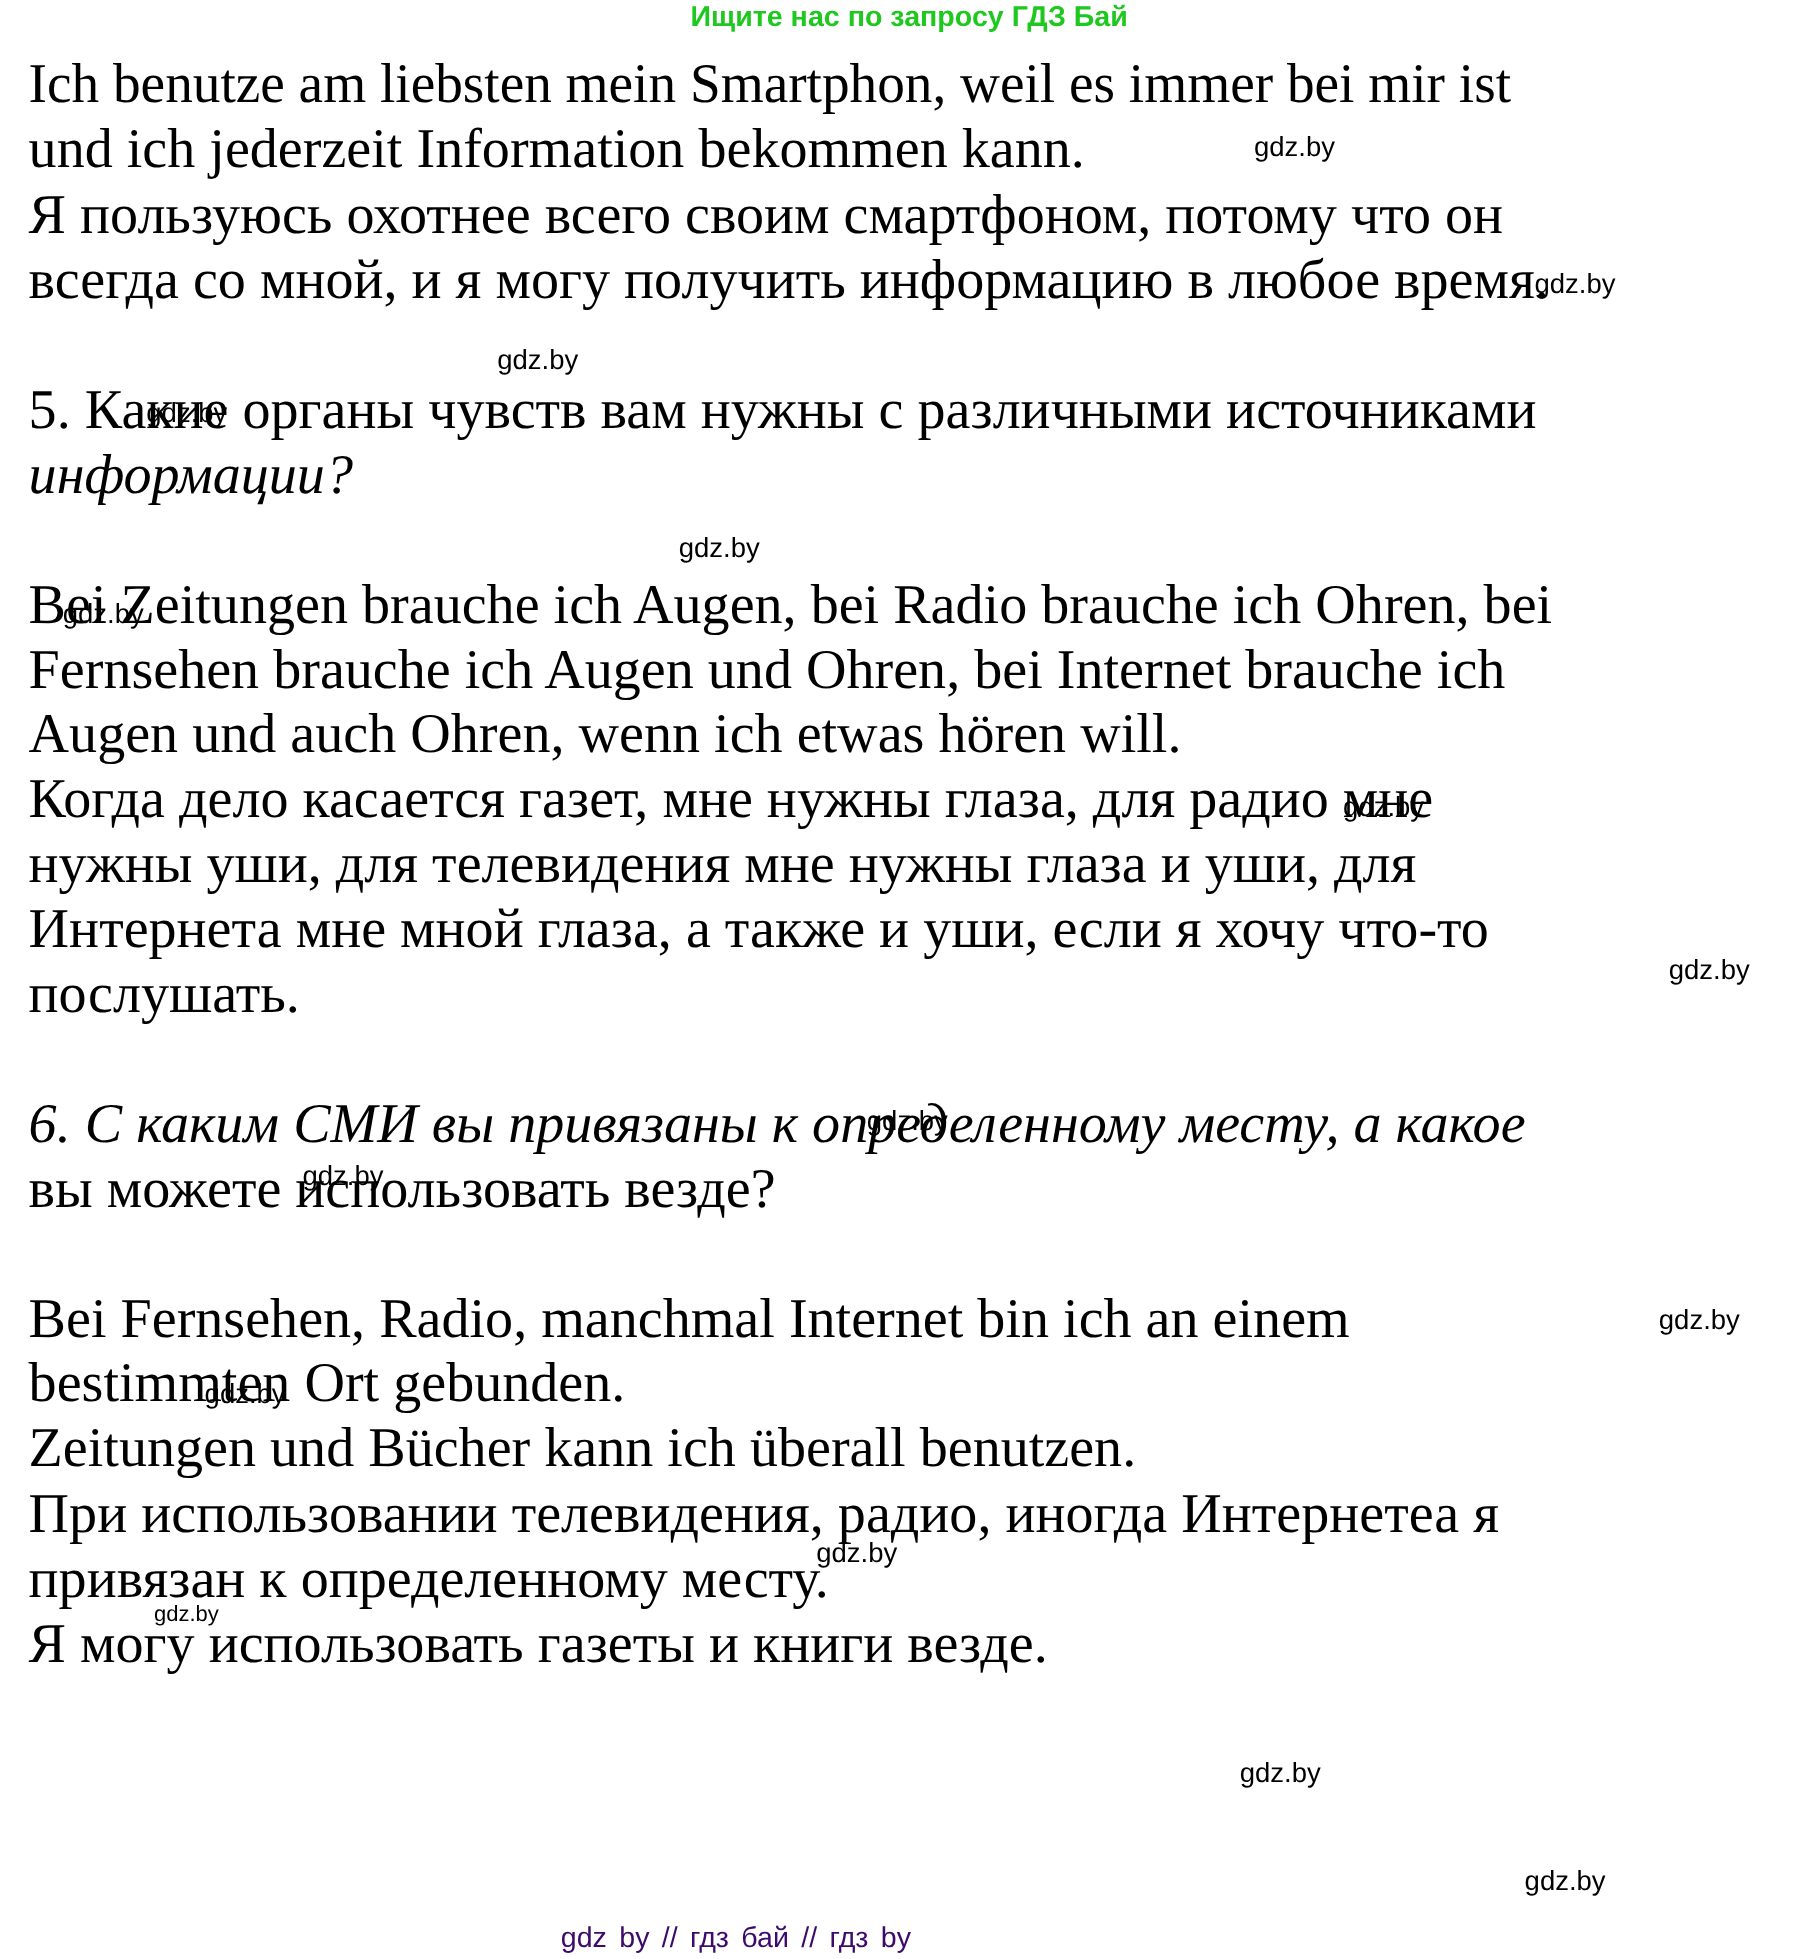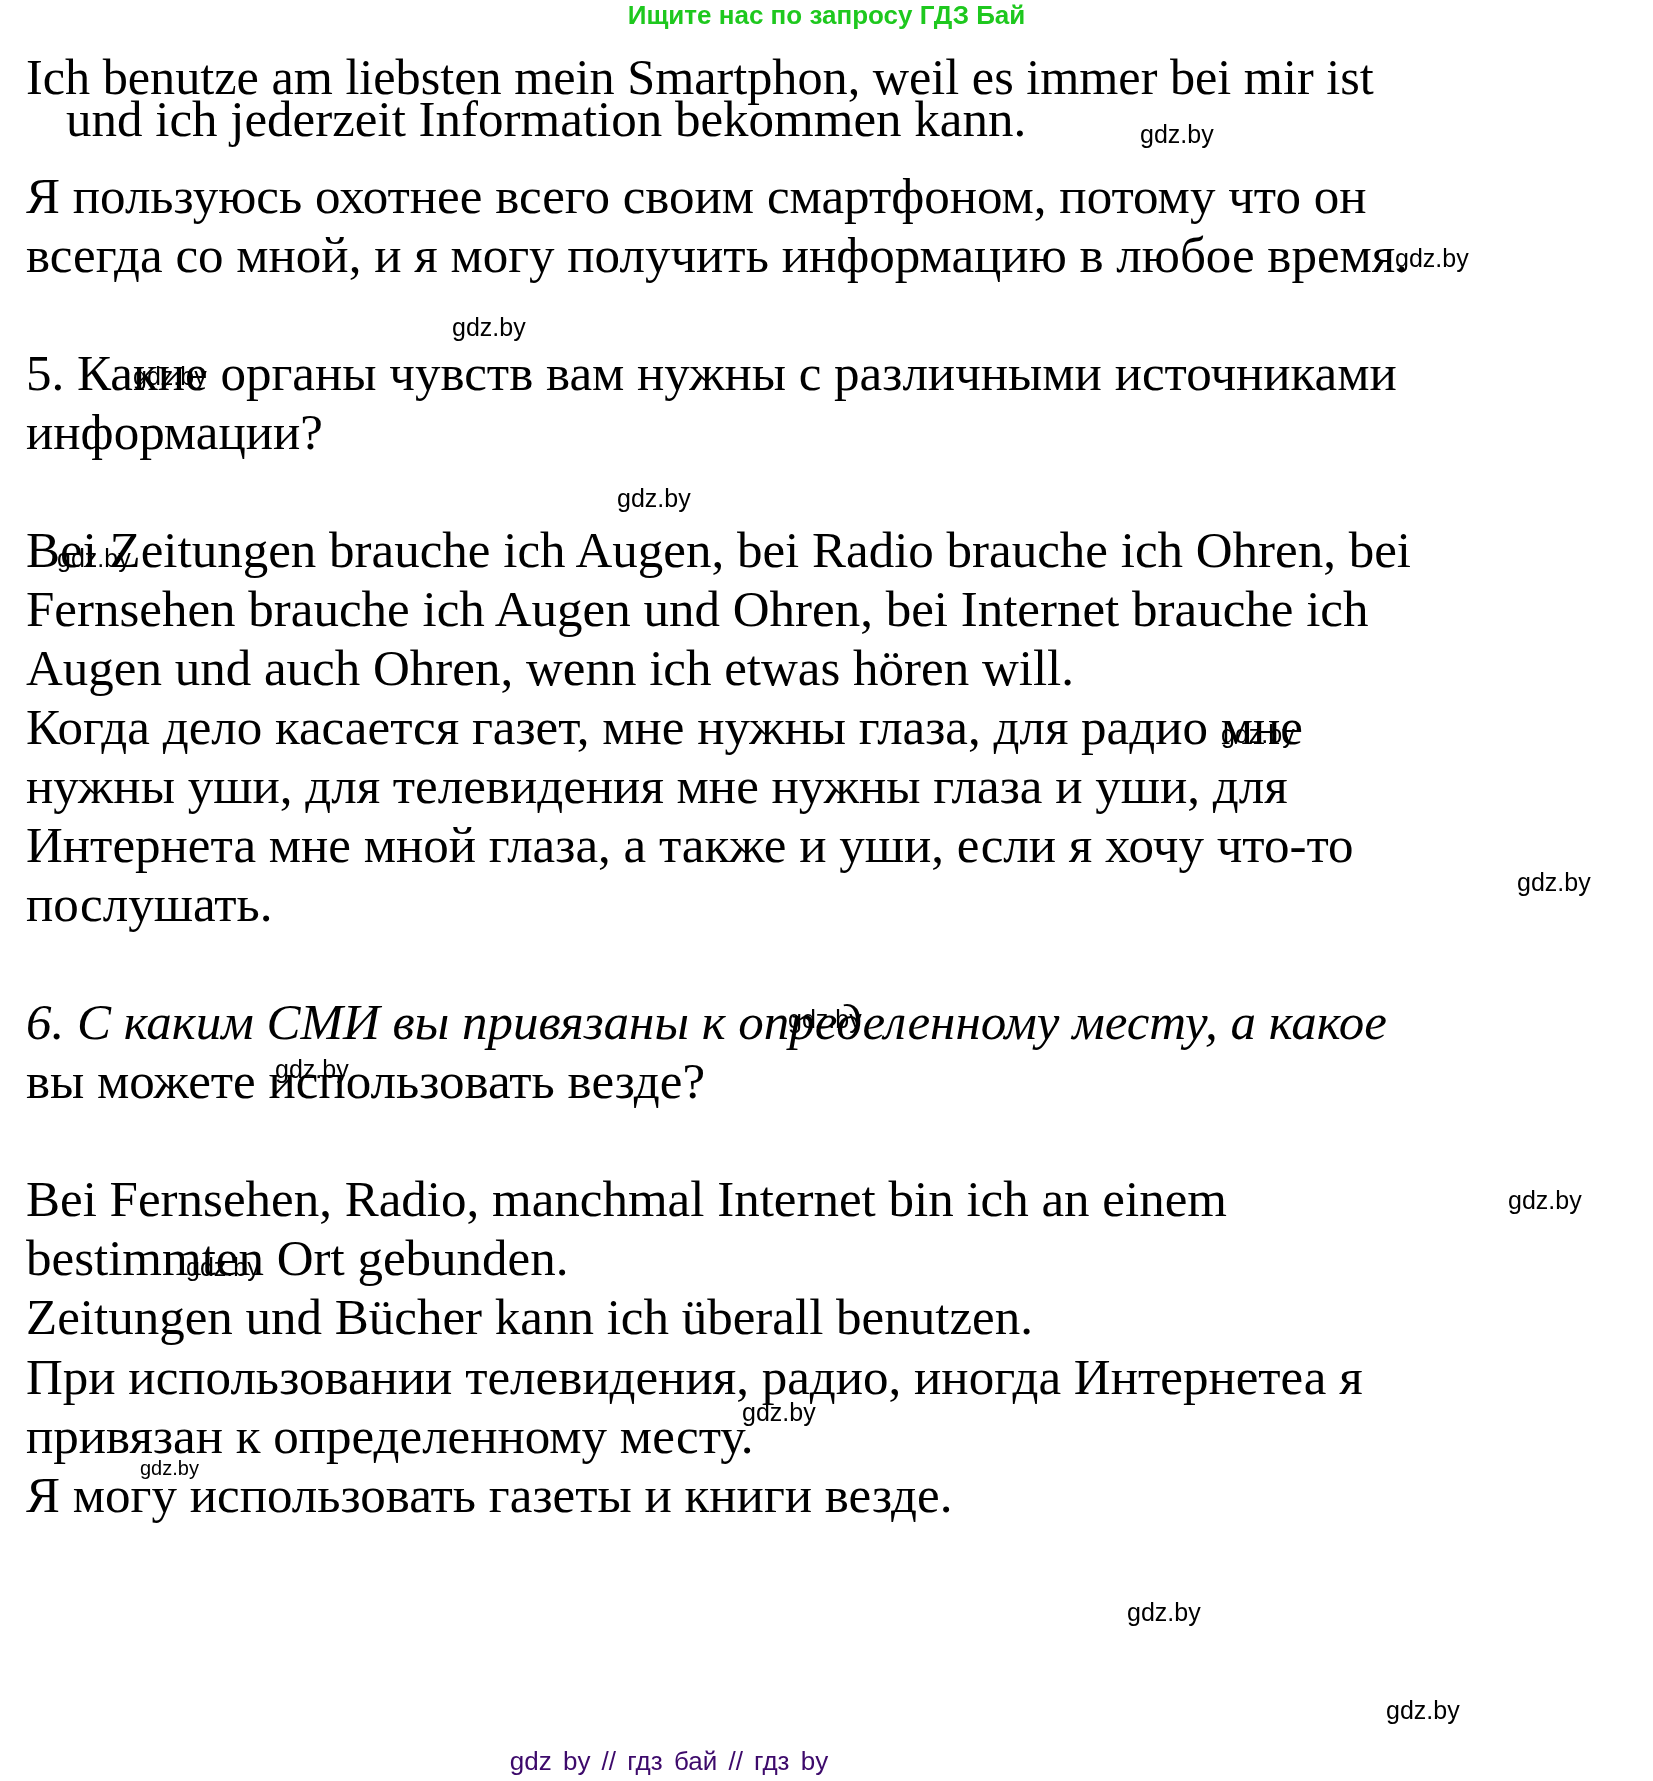--- a/index.html
+++ b/index.html
@@ -26,26 +26,26 @@
     font-family: "Liberation Sans", sans-serif; font-size: 25px; color: #000;
     line-height: 28px;
   }
 </style>
 </head>
 <body>
 
 <div class="header-link">Ищите нас по запросу ГДЗ Бай</div>
 
 <div class="line" style="top:48px; transform:scaleX(0.985);">Ich benutze am liebsten mein Smartphon, weil es immer bei mir ist</div>
-<div class="line" style="top:90px;margin-left:40px;">und ich jederzeit Information bekommen kann.</div>
+<div class="line" style="top:107px;">und ich jederzeit Information bekommen kann.</div>
 <div class="line" style="top:167px;">Я пользуюсь охотнее всего своим смартфоном, потому что он</div>
 <div class="line" style="top:226px;">всегда со мной, и я могу получить информацию в любое время.</div>
 
 <div class="line" style="top:344px;">5. Какие органы чувств вам нужны с различными источниками</div>
-<div class="line" style="top:403px;">информации?</div>
+<div class="line" style="top:403px;font-style:italic;">информации?</div>
 
 <div class="line" style="top:521px;">Bei Zeitungen brauche ich Augen, bei Radio brauche ich Ohren, bei</div>
 <div class="line" style="top:580px;">Fernsehen brauche ich Augen und Ohren, bei Internet brauche ich</div>
 <div class="line" style="top:639px;">Augen und auch Ohren, wenn ich etwas hören will.</div>
 <div class="line" style="top:698px;">Когда дело касается газет, мне нужны глаза, для радио мне</div>
 <div class="line" style="top:757px;">нужны уши, для телевидения мне нужны глаза и уши, для</div>
 <div class="line" style="top:816px;">Интернета мне мной глаза, а также и уши, если я хочу что-то</div>
 <div class="line" style="top:875px;">послушать.</div>
 
 <div class="line" style="top:993px;font-style:italic;">6. С каким СМИ вы привязаны к определенному месту, а какое</div>

